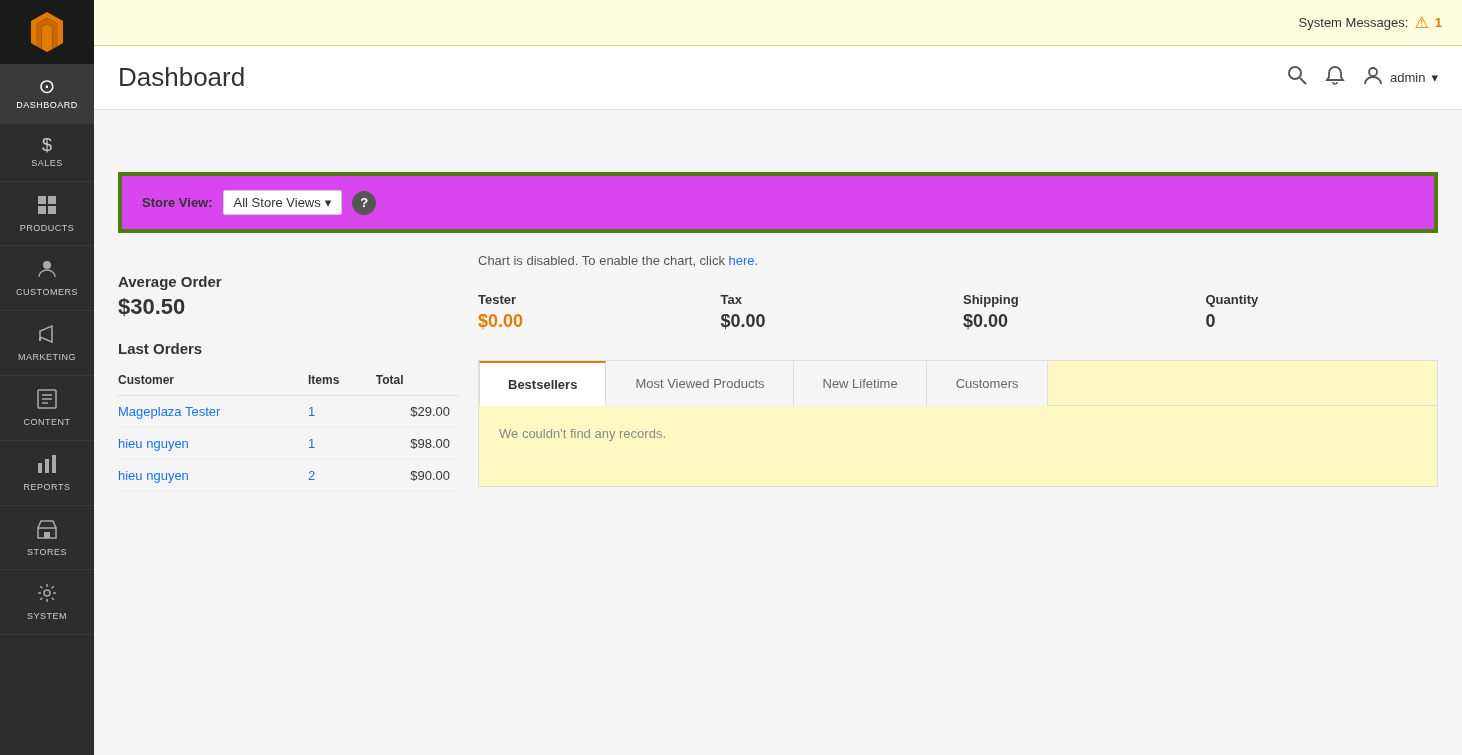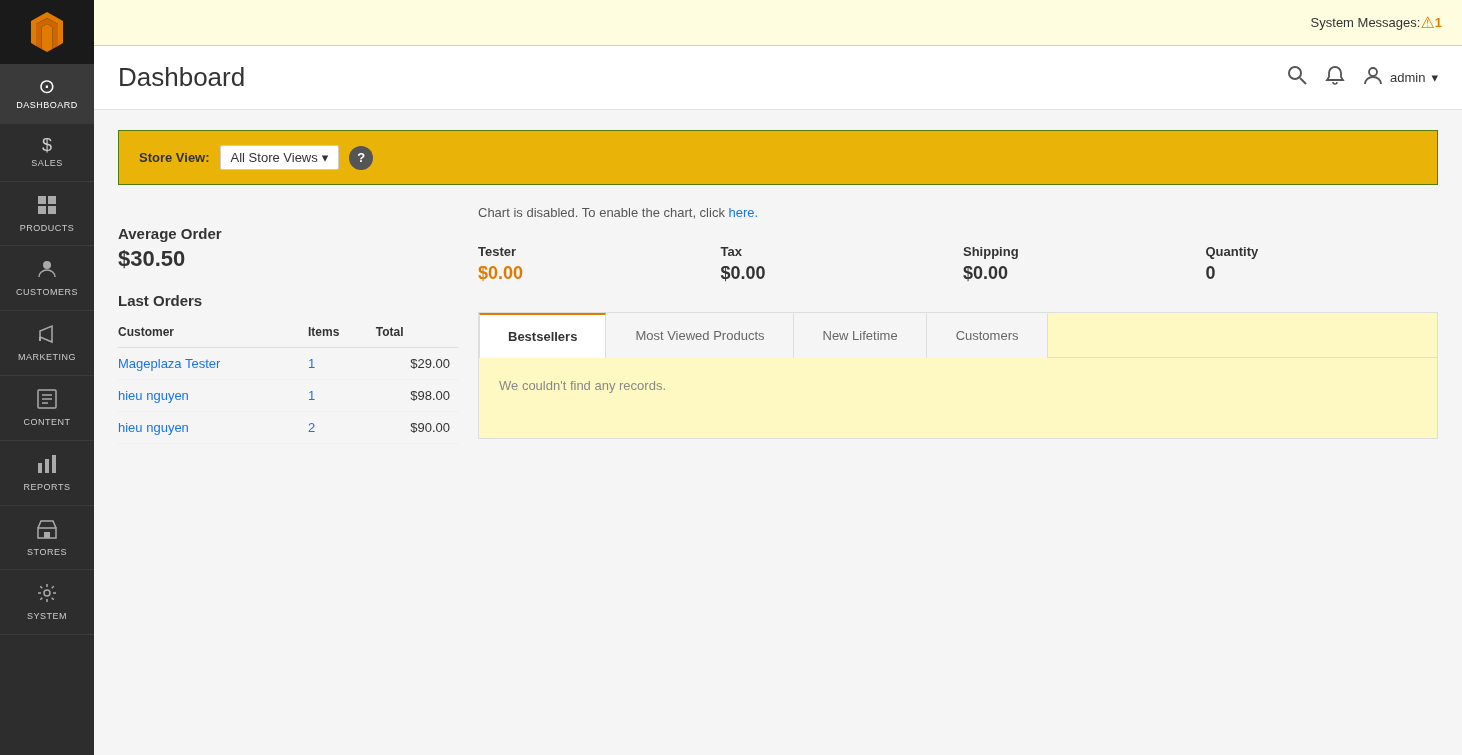--- a/index.html
+++ b/index.html
@@ -66,20 +66,21 @@
       border-bottom: 1px solid #e0d870;
       padding: 10px 20px;
       display: flex;
       justify-content: flex-end;
       align-items: center;
       min-height: 46px;
     }
     .system-msg-content {
       display: flex;
       align-items: center;
+      gap: 6px;
       font-size: 13px;
       color: #333;
     }
     .system-msg-content .warn-icon {
       color: #e07b00;
       font-size: 16px;
     }
     .system-msg-content .count {
       color: #e07b00;
       font-weight: bold;
@@ -122,27 +123,28 @@
     
     .content-area {
       flex: 1;
       overflow-y: auto;
       padding: 20px 24px;
       background: #f5f5f5;
     }
 
     
     .store-view-bar {
-      background: #eab308;
-      border: 1px solid #4d7c0f;
+      background: #d946ef;
+      border: 4px solid #4d7c0f;
       padding: 14px 20px;
       display: flex;
       align-items: center;
       justify-content: space-between;
       margin-bottom: 20px;
+      margin-top: 42px;
     }
     .store-view-left {
       display: flex;
       align-items: center;
       gap: 10px;
     }
     .store-view-label {
       font-size: 13px;
       font-weight: bold;
       color: #333;

